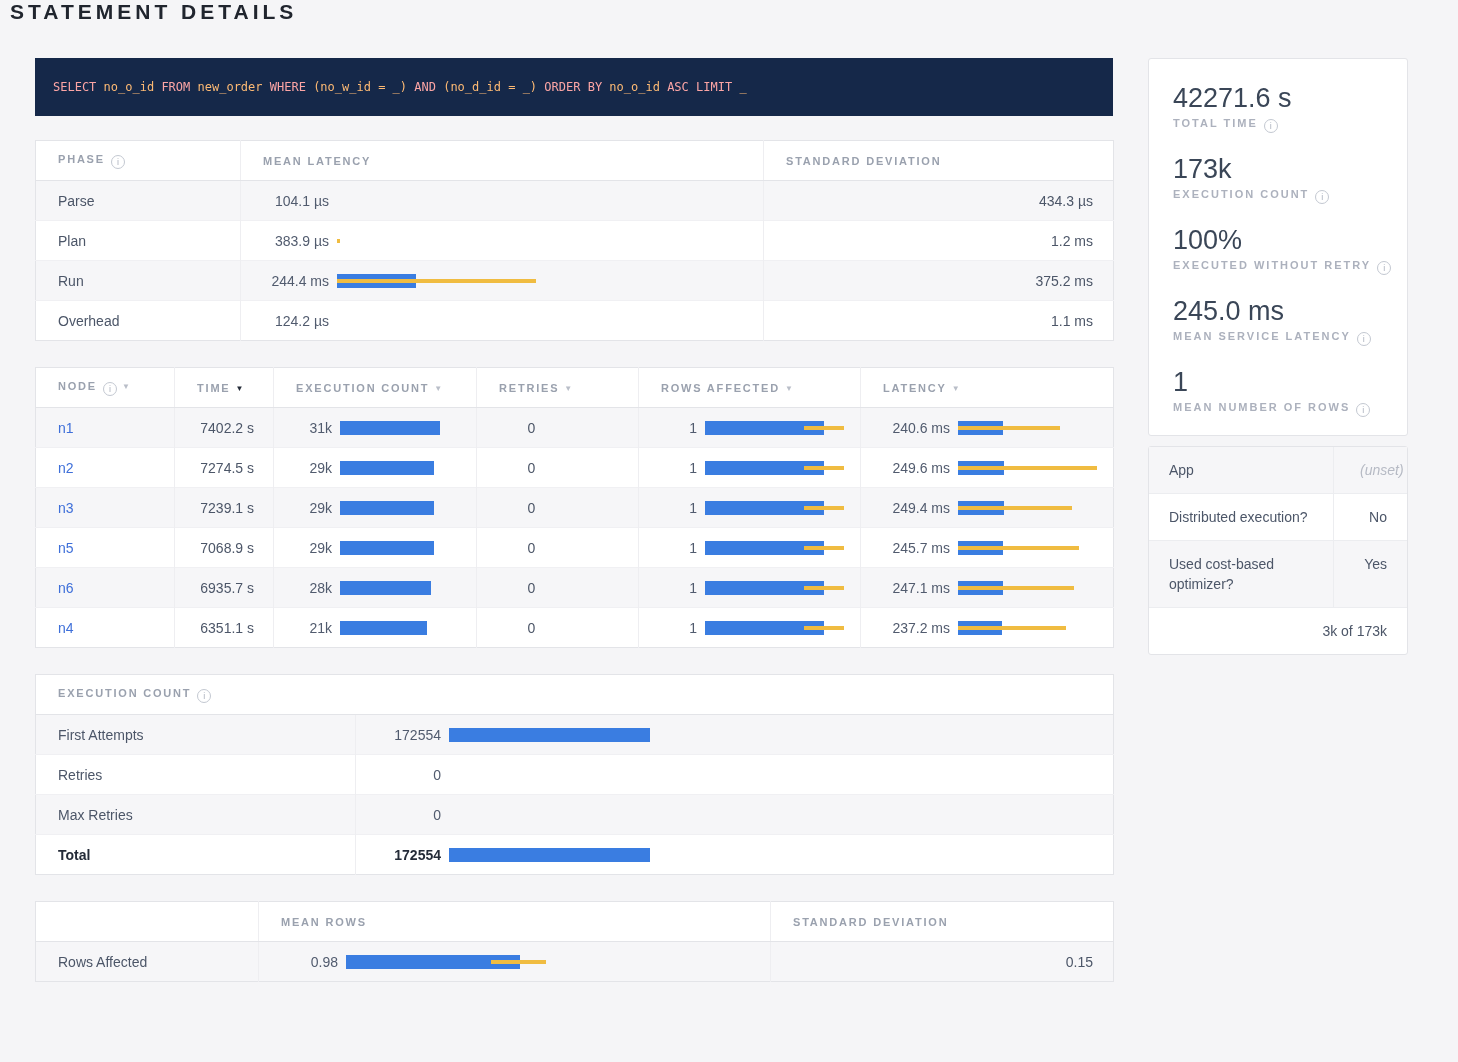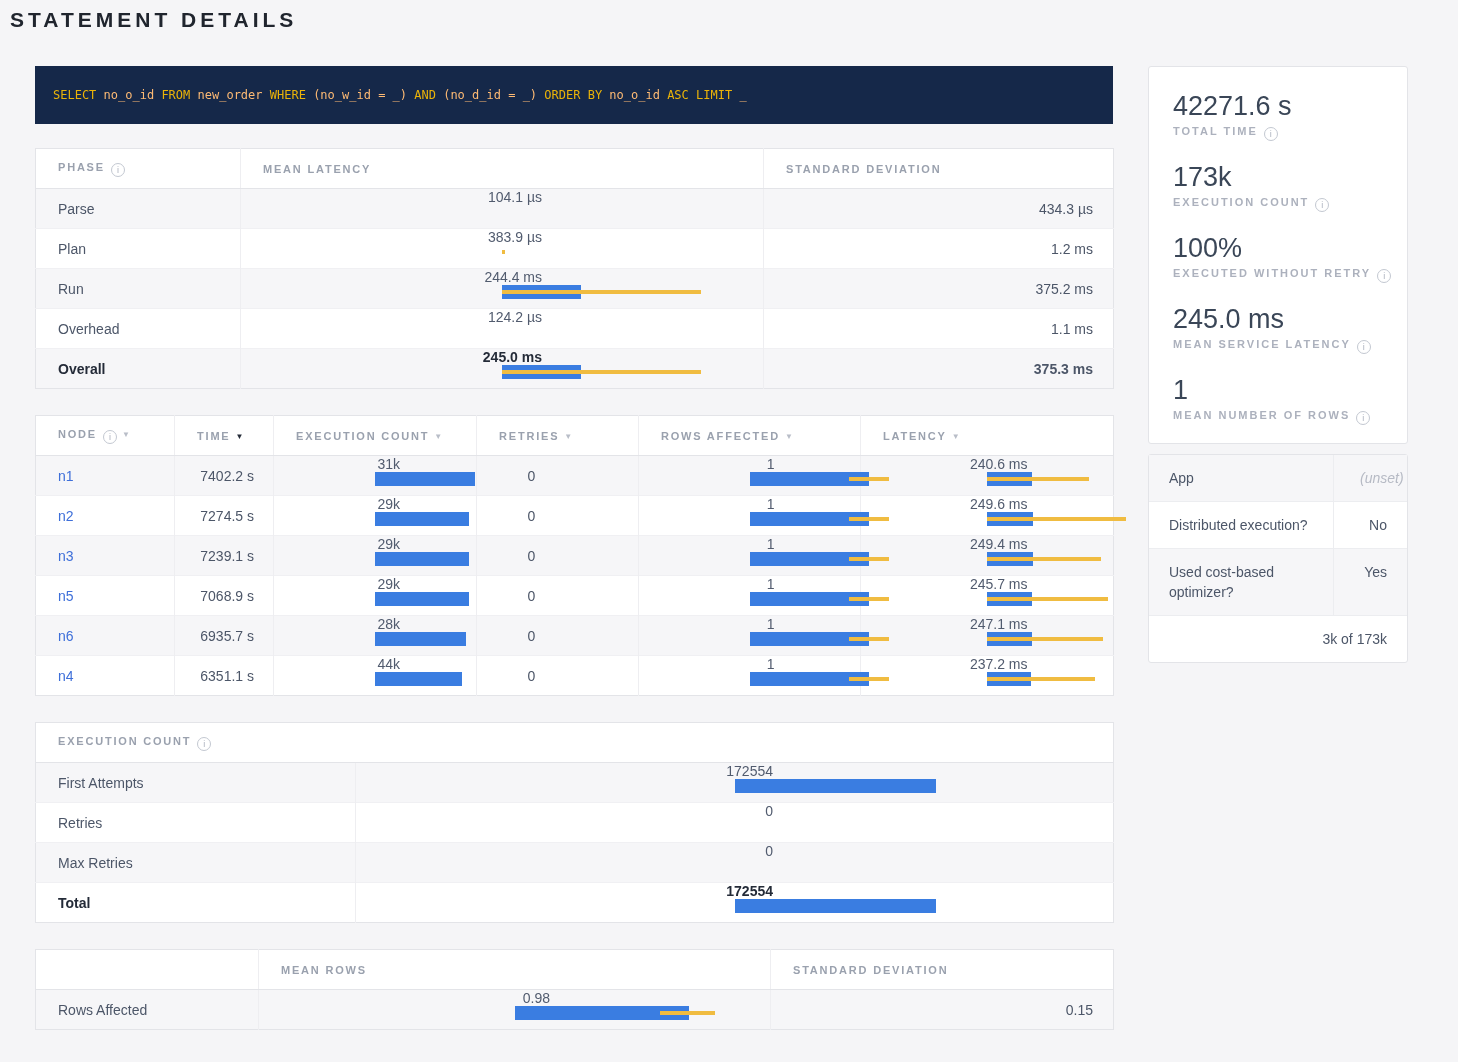--- a/index.html
+++ b/index.html
@@ -3,21 +3,21 @@
 <meta charset="utf-8">
 <style>
   * { margin:0; padding:0; box-sizing:border-box; }
   html,body { width:1458px; height:1062px; }
   body {
     background:#F5F5F7;
     font-family:"Liberation Sans", sans-serif;
     color:#475366;
     overflow:hidden;
   }
-  .page { padding-top:8px; }
+  .page { }
   h1.page-title {
     margin:0 0 34px 10px;
     font-size:21px;
     font-weight:700;
     letter-spacing:4px;
     color:#20252E;
   }
   .layout { display:flex; align-items:flex-start; }
   .main { width:1078px; margin-left:35px; flex:0 0 auto; }
   .sidebar { width:260px; margin-left:35px; flex:0 0 auto; }
@@ -30,21 +30,21 @@
     align-items:center;
     padding-left:18px;
     margin-bottom:24px;
   }
   .sql-box code {
     font-family:"DejaVu Sans Mono", monospace;
     font-size:12px;
     white-space:pre;
     color:#FFFFFF;
   }
-  .sql-box .kw { color:#eab308; font-weight:400; }
+  .sql-box .kw { color:#fca5a5; font-weight:400; }
   .sql-box .id { color:#fdba74; font-weight:400; }
 
   
   table.panel {
     width:1078px;
     border-collapse:collapse;
     background:#FFFFFF;
     border:1px solid #E3E4E8;
     table-layout:fixed;
     margin-bottom:26px;
@@ -70,21 +70,21 @@
     border-left:1px solid #EEEEF1;
     white-space:nowrap;
   }
   table.panel td:first-child { border-left:none; }
   table.panel tbody tr:first-child td { border-top:none; }
   table.panel tbody tr:nth-child(odd) { background:#F6F6F8; }
   .row-label { padding-left:22px; color:#4C5668; }
   .row-bold td, .row-bold .mval, .row-bold .row-label { color:#242B38; font-weight:700; }
 
   
-  .metric { display:flex; align-items:center; height:100%;flex-direction:column; }
+  .metric { display:flex; align-items:center; height:100%; }
   .mval { text-align:right; flex:0 0 auto; color:#515B6E; }
   .bar { position:relative; height:14px; flex:1; }
   .bar-blue  { position:absolute; left:0; top:0; height:14px; background:#3A7DE1; width:0; }
   .bar-yellow{ position:absolute; left:0; top:5px; height:4px; background:#F0BC41; width:0; z-index:2; }
 
   .sd-cell { text-align:right; padding-right:20px; color:#515B6E; }
 
   
   .phase-table col.c1{width:205px} .phase-table col.c2{width:523px} .phase-table col.c3{width:350px}
   .phase-table .mval { width:88px; margin-right:8px; }
@@ -222,33 +222,20 @@
                 <div class="metric">
                   <span class="mval">124.2 µs</span>
                   <div class="bar">
                     <div class="bar-blue" style="width: 0px;"></div>
                     <div class="bar-yellow" style="width: 0px;"></div>
                   </div>
                 </div>
               </td>
             <td class="sd-cell">1.1 ms</td>
           </tr>
-          <tr class="row-bold">
-            <td class="row-label">Overall</td>
-            <td>
-                <div class="metric">
-                  <span class="mval">245.0 ms</span>
-                  <div class="bar">
-                    <div class="bar-blue" style="width: 79px;"></div>
-                    <div class="bar-yellow" style="width: 199px;"></div>
-                  </div>
-                </div>
-              </td>
-            <td class="sd-cell">375.3 ms</td>
-          </tr>
         </tbody>
       </table>
 
       <table class="panel node-table">
         <colgroup>
             <col class="c1">
             <col class="c2">
             <col class="c3">
             <col class="c4">
             <col class="c5">
@@ -418,21 +405,21 @@
                     <div class="bar-yellow" style="width: 116px;"></div>
                   </div>
                 </div>
               </td>
           </tr>
           <tr>
             <td class="row-label"><a href="#" class="node-link">n4</a></td>
             <td class="td-time">6351.1 s</td>
             <td>
                 <div class="metric">
-                  <span class="mval count-val">44k</span>
+                  <span class="mval count-val">21k</span>
                   <div class="bar">
                     <div class="bar-blue" style="width: 87px;"></div>
                   </div>
                 </div>
               </td>
             <td class="td-retries">0</td>
             <td>
                 <div class="metric">
                   <span class="mval rows-val">1</span>
                   <div class="bar">

